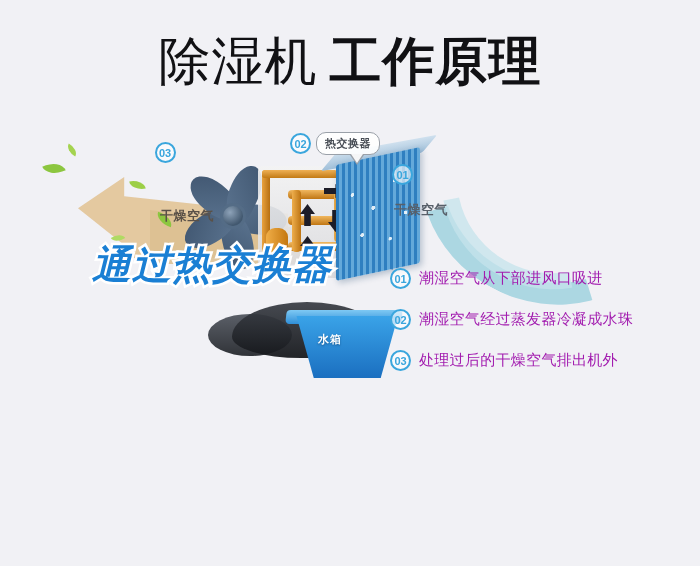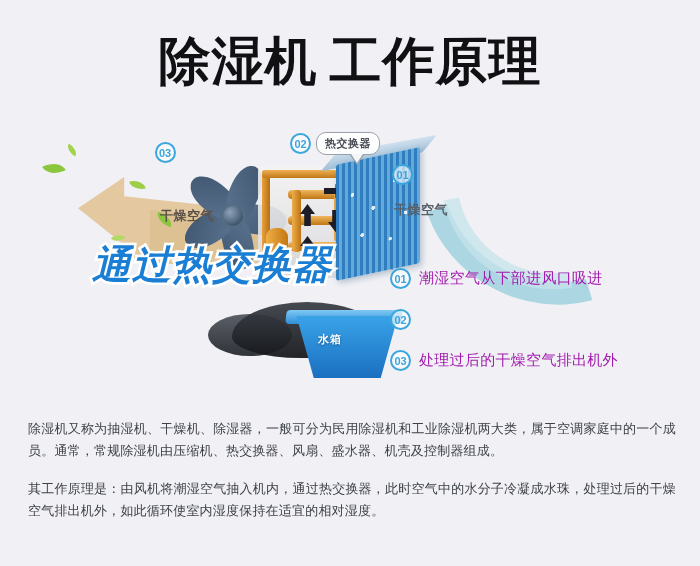--- a/index.html
+++ b/index.html
@@ -16,21 +16,21 @@
   }
 
   
   #title-bar {
     position:absolute; left:0; top:32px; width:700px;
     text-align:center;
     white-space:nowrap;
   }
   .title-seg {
     font-size:52px;
-    font-weight:bold;
+    font-weight:normal;
     color:#111114;
     letter-spacing:1px;
     line-height:1.12;
     display:inline;
   }
   .title-seg.thick { font-weight:bold; }
   .title-gap { display:inline-block; width:12px; }
 
   
   #illustration {
@@ -399,29 +399,26 @@
     </div>
   </div>
 
   <div id="steps">
     <div class="step">
       <span class="num-badge">01</span>
       <span class="txt">潮湿空气从下部进风口吸进</span>
     </div>
     <div class="step">
       <span class="num-badge">02</span>
+      <span class="txt">潮湿空气经过蒸发器冷凝成水珠</span>
     </div>
     <div class="step">
       <span class="num-badge">03</span>
       <span class="txt">处理过后的干燥空气排出机外</span>
     </div>
   </div>
 
   <div id="overlay">
     <span class="ov-line">通过热交换器</span>
   </div>
 
-  <div id="body-text">
-    <p class="para1">除湿机又称为抽湿机、干燥机、除湿器，一般可分为民用除湿机和工业除湿机两大类，属于空调家庭中的一个成员。通常，常规除湿机由压缩机、热交换器、风扇、盛水器、机壳及控制器组成。</p>
-    <p class="para2">其工作原理是：由风机将潮湿空气抽入机内，通过热交换器，此时空气中的水分子冷凝成水珠，处理过后的干燥空气排出机外，如此循环使室内湿度保持在适宜的相对湿度。</p>
-  </div>
 
 </div>
 
 </body></html>

